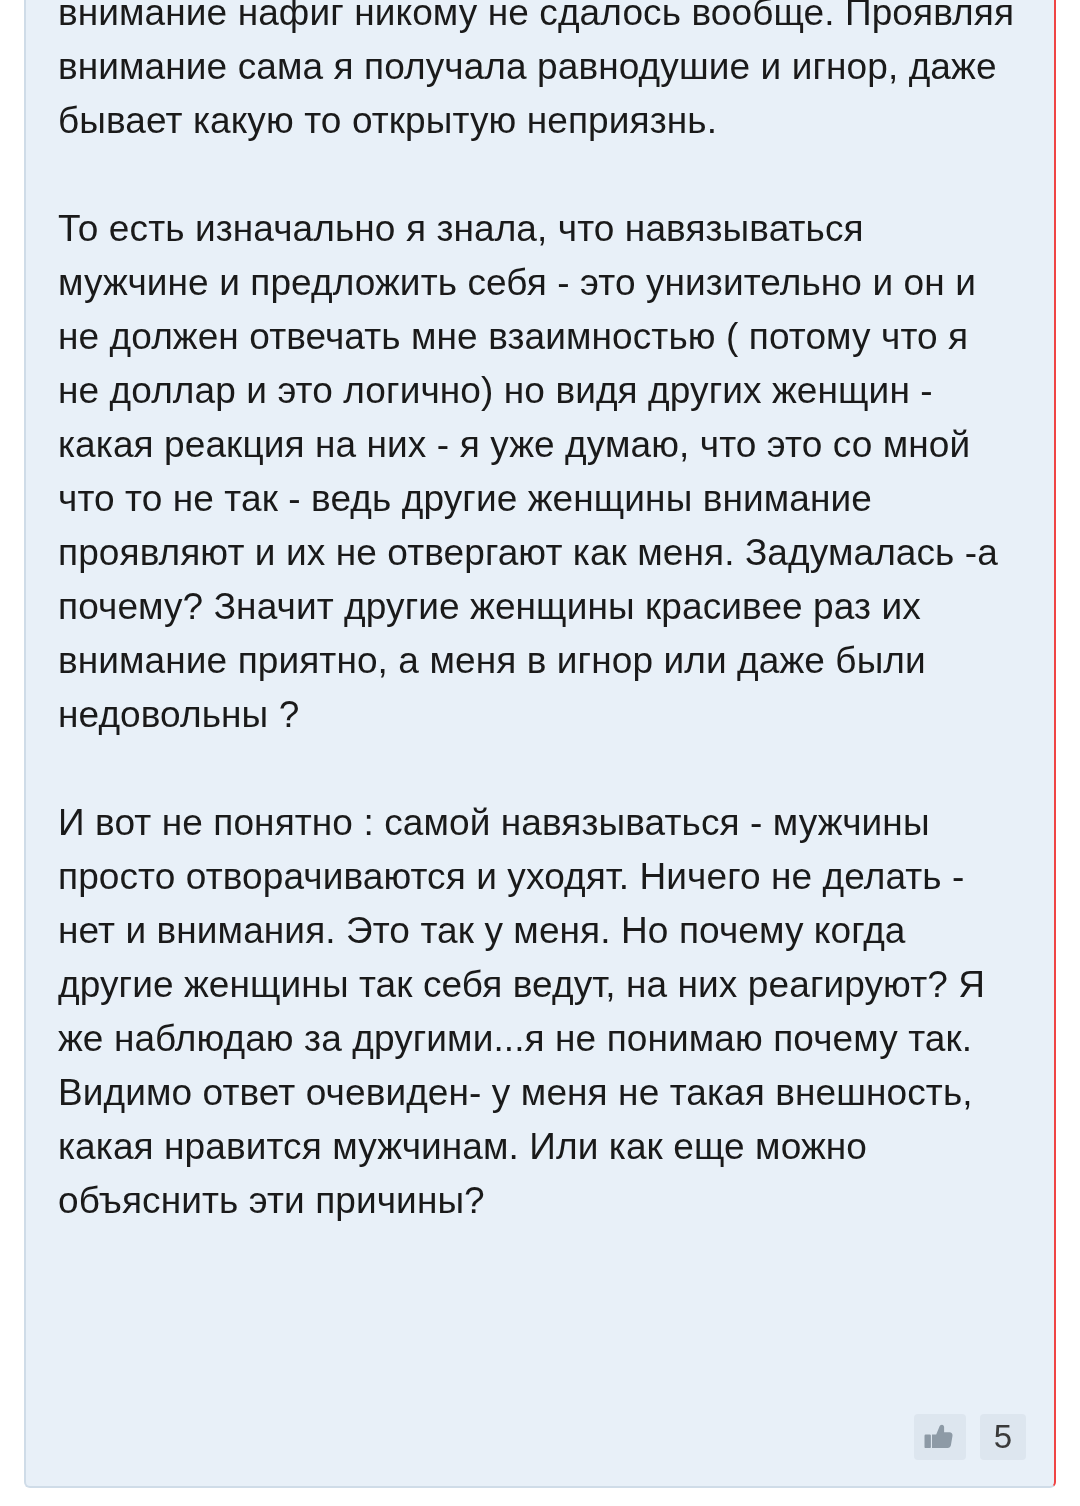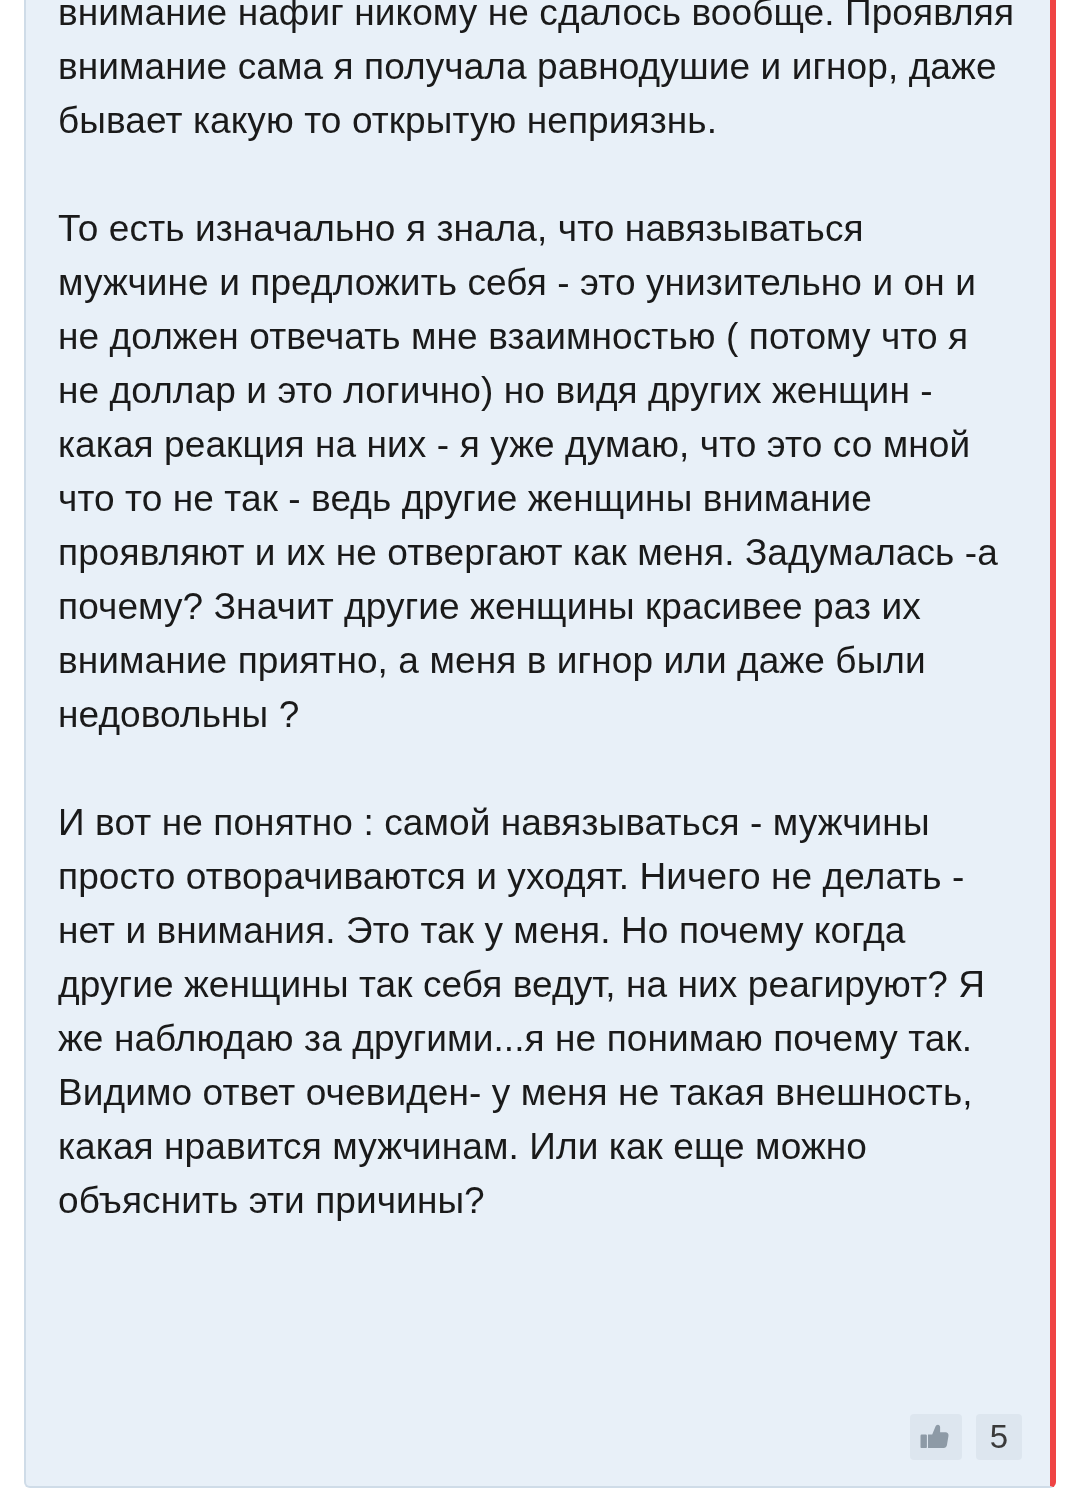--- a/index.html
+++ b/index.html
@@ -29,21 +29,21 @@
     background: #ffffff;
   }
   .post-card {
     position: absolute;
     left: 24px;
     top: 0;
     width: 1032px;
     height: 1488px;
     background: #e8f0f8;
     border-left: 2px solid #cfdce8;
-    border-right: 6px solid #ef4444;
+    border-right: 2px solid #ef4444;
     border-bottom: 2px solid #cfdce8;
     box-sizing: border-box;
     border-radius: 0 0 6px 6px;
     overflow: hidden;
   }
   .post-body {
     position: absolute;
     left: 32px;
     top: -14px;
     width: 960px;

